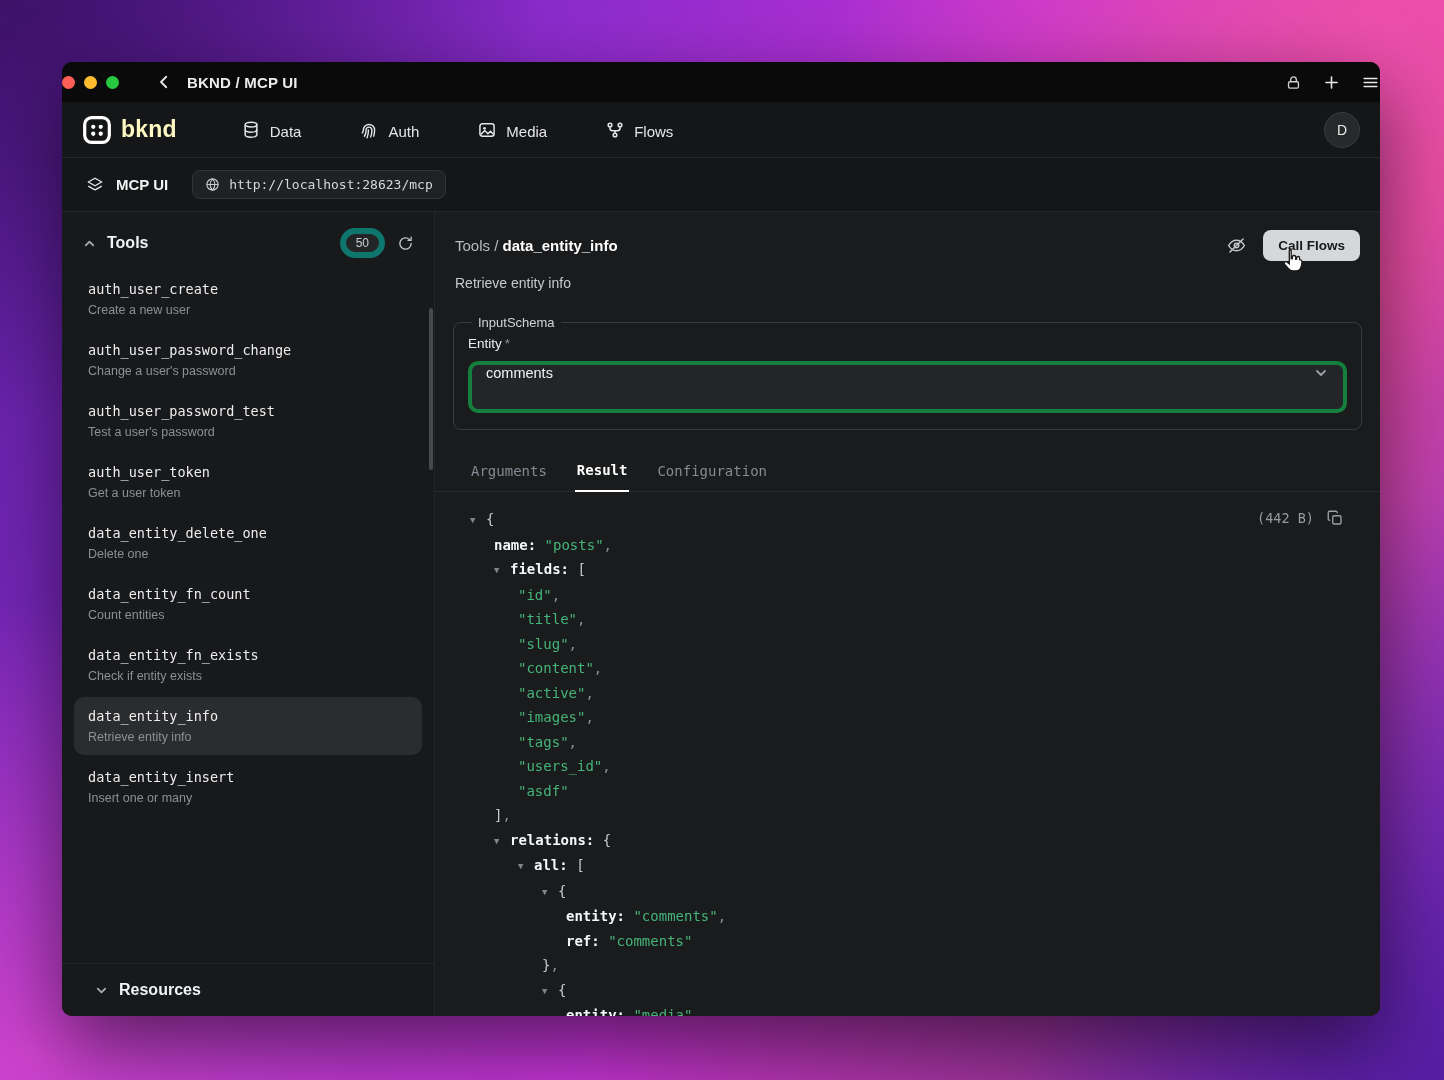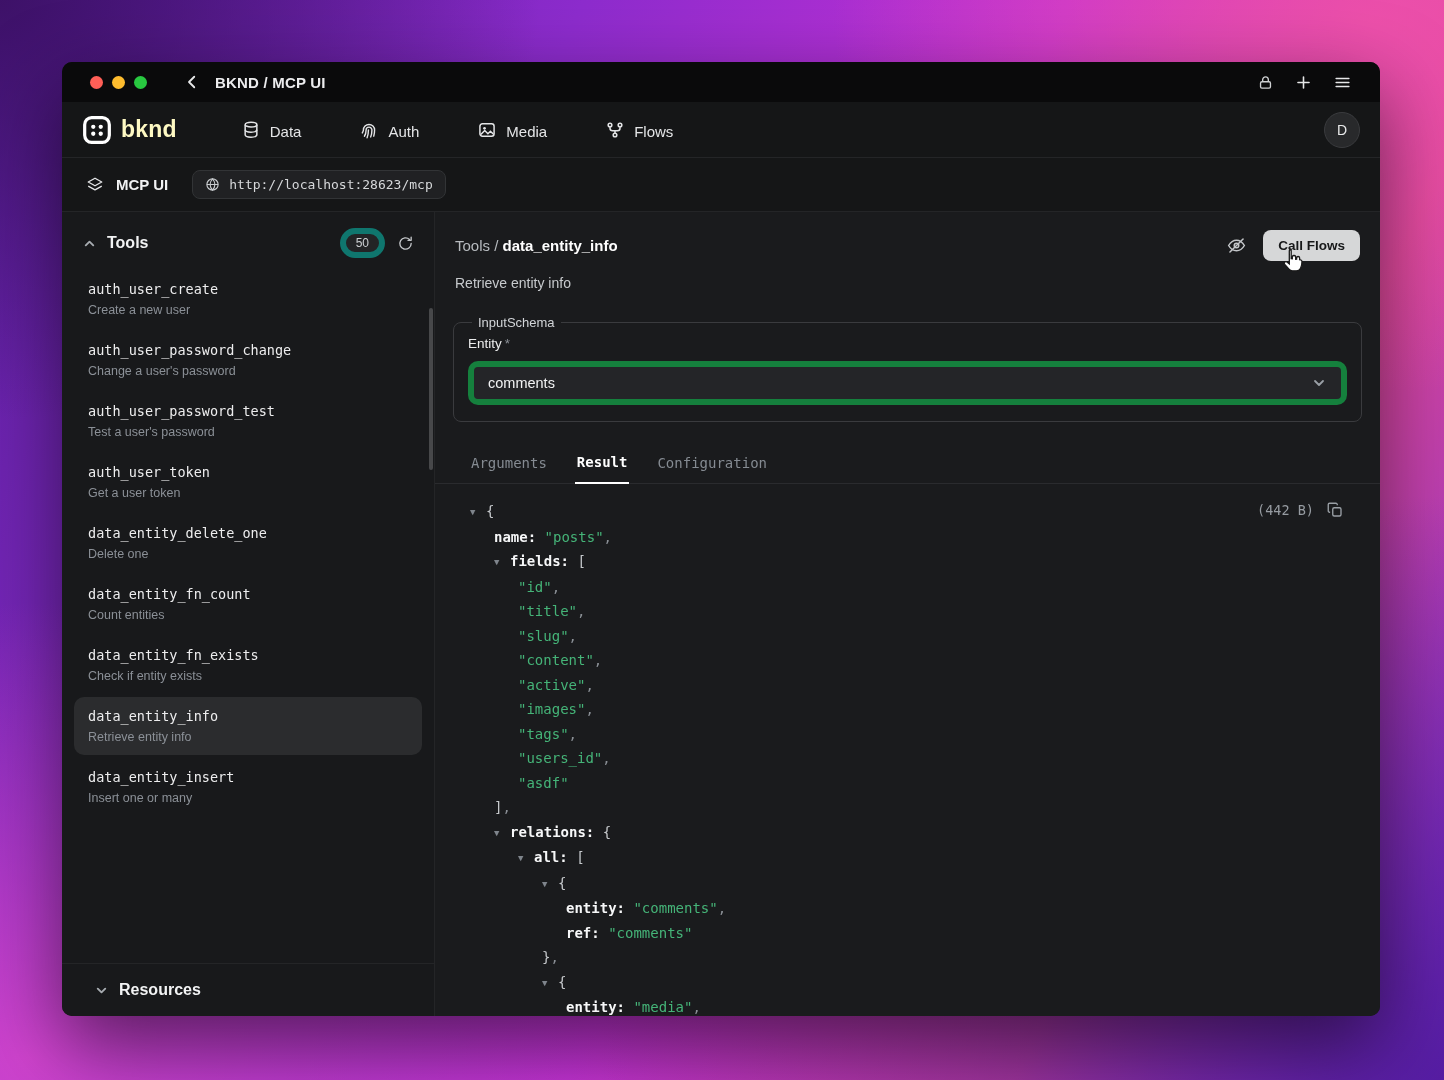--- a/index.html
+++ b/index.html
@@ -11,21 +11,21 @@
       radial-gradient(900px 620px at 95% 2%, rgba(240,82,170,.85), transparent 60%),
       radial-gradient(1000px 760px at 2% 98%, rgba(226,74,208,.8), transparent 60%),
       radial-gradient(1300px 900px at 100% 100%, rgba(84,28,160,.95), transparent 65%),
       radial-gradient(900px 700px at 0% 0%, rgba(58,16,98,.9), transparent 60%),
       linear-gradient(115deg,#5b1fa0 0%,#8d2ccd 30%,#c231d6 55%,#e0489c 78%,#7c2fd6 100%);
   }
   .window{position:absolute;left:62px;top:62px;width:1318px;height:954px;background:#1a1b1d;
     border-radius:10px;overflow:hidden;box-shadow:0 30px 80px rgba(0,0,0,.55);
     display:flex;flex-direction:column}
   
-  .titlebar{height:40px;background:#0a0a0b;display:flex;align-items:center;padding:0 28px;flex:none}
+  .titlebar{height:40px;background:#0a0a0b;display:flex;align-items:center;padding:0 0;flex:none}
   .traffic{display:flex;gap:9px;align-items:center}
   .dot{width:13px;height:13px;border-radius:50%;display:block;cursor:pointer}
   .dot.red{background:#ff5f57}.dot.yellow{background:#febc2e}.dot.green{background:#28c840}
   .icon-btn{background:none;border:none;padding:0;cursor:pointer;display:flex;align-items:center;justify-content:center}
   .back-btn{margin-left:36px}
   .tb-title{margin-left:14px;font-size:15px;font-weight:700;color:#ececee;letter-spacing:.2px}
   .tb-right{margin-left:auto;display:flex;gap:20px;align-items:center}
   
   .header{height:56px;background:#151617;border-bottom:1px solid #242527;display:flex;align-items:center;padding:0 20px;flex:none}
   .brand{display:flex;align-items:center;gap:9px;cursor:pointer}
@@ -62,21 +62,21 @@
   .toolbar-right{margin-left:auto;display:flex;align-items:center;gap:16px}
   .call-wrap{position:relative}
   .call-btn{background:#d6d7d8;color:#171819;font-weight:700;font-size:13.5px;border:none;border-radius:8px;
     padding:8px 15px;cursor:pointer;font-family:"Liberation Sans",sans-serif}
   .cursor-overlay{position:absolute;left:16px;top:15px;pointer-events:none;z-index:5}
   .desc{padding:2px 20px 16px;font-size:14px;color:#c7cacd}
   fieldset.schema{margin:8px 18px 0;border:1px solid #3a3b3e;border-radius:8px;padding:2px 14px 16px}
   fieldset.schema legend{padding:0 6px;margin-left:4px;font-size:13px;color:#d2d5d8}
   .entity-label{margin:4px 0 10px;font-size:13.5px;color:#eceded}
   .req{color:#8b9097;margin-left:3px}
-  .select{height:44px;background:#242528;border:6px solid #15803d;border-radius:10px;display:flex;align-items:center;
+  .select{height:52px;background:#242528;border:4px solid #15803d;border-radius:10px;display:flex;align-items:flex-start;
     padding:0 14px;font-size:14.5px;color:#f2f3f4;cursor:pointer}
   .select .chev{margin-left:auto;display:flex}
   .tabs{display:flex;column-gap:26px;padding:0 20px 0 34px;margin-top:22px;border-bottom:1px solid #2a2b2e}
   .tab{font-family:"DejaVu Sans Mono",monospace;font-size:14px;color:#858b92;padding:10px 2px 12px;cursor:pointer;background:none;border:none}
   .tab.active{color:#fff;font-weight:700;border-bottom:2px solid #fff;margin-bottom:-1px}
   .json{flex:1;position:relative;padding:15px 20px 0 35px;font-family:"DejaVu Sans Mono",monospace;font-size:14px;overflow:hidden}
   .json-line{line-height:24.5px;white-space:pre}
   .jtoggle{display:inline-block;width:16px;font-size:9px;color:#7f858c;cursor:pointer;vertical-align:1px}
   .j-k{color:#f6f7f8;font-weight:700}
   .j-s{color:#45b478}

